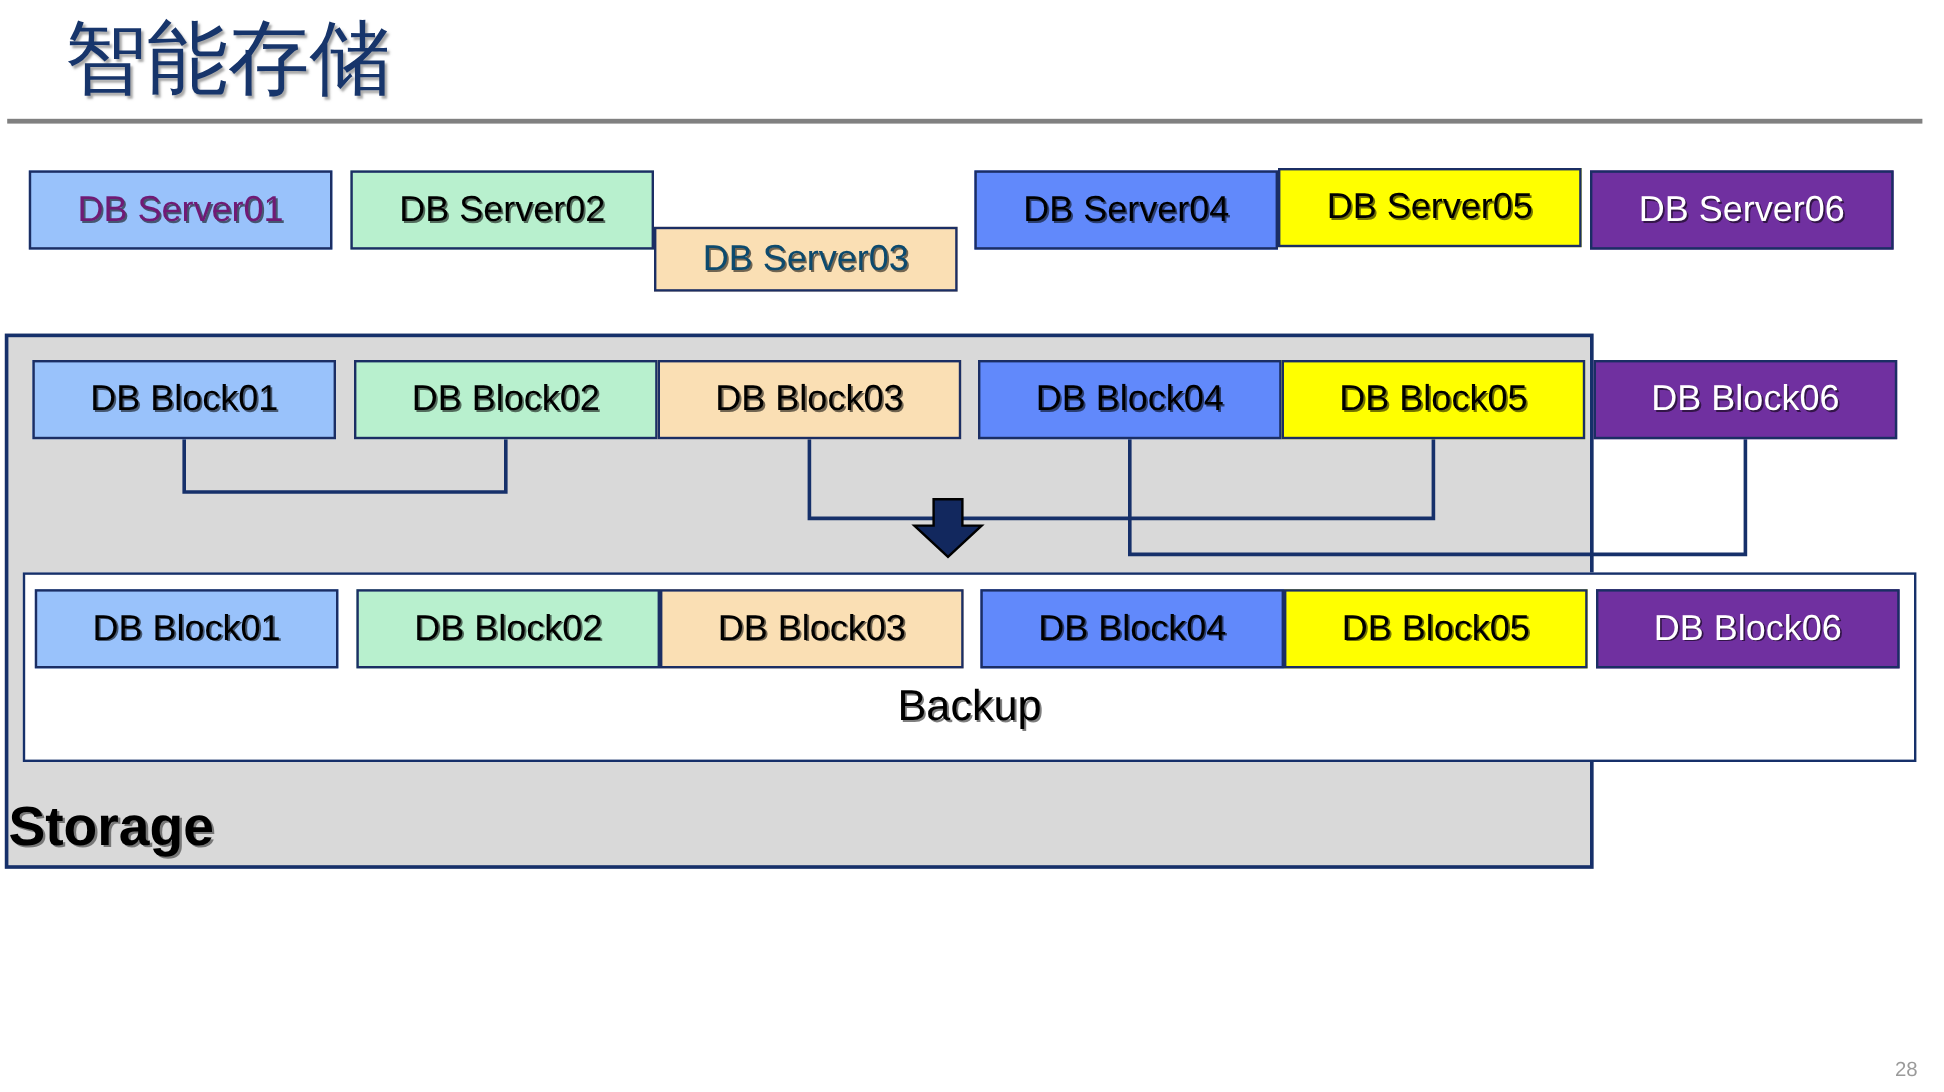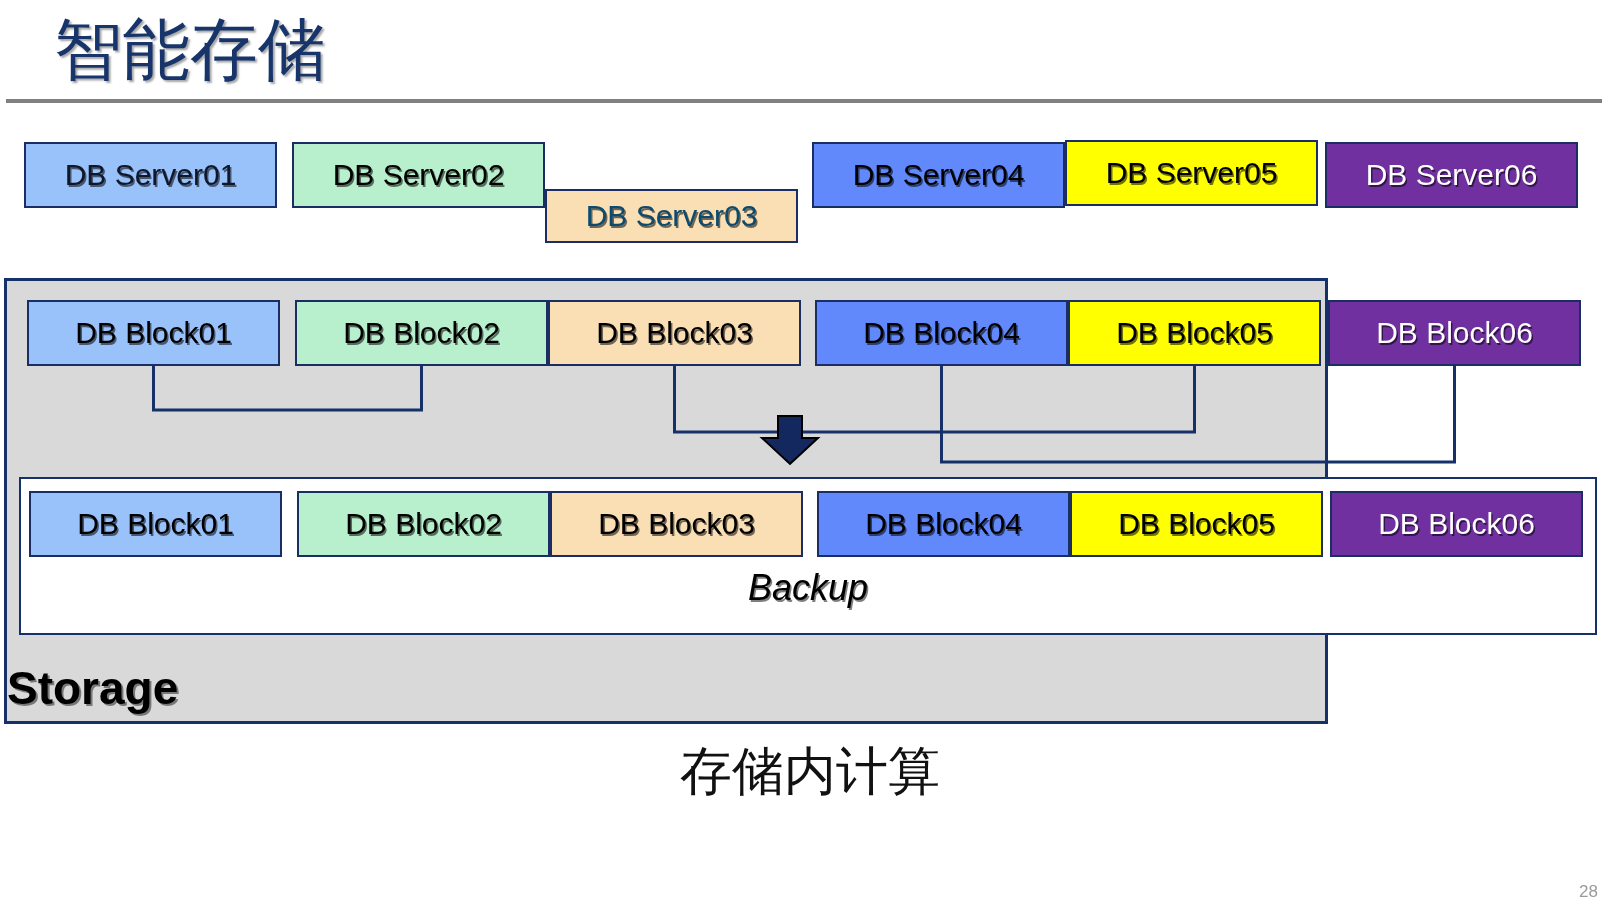--- a/index.html
+++ b/index.html
@@ -54,21 +54,20 @@
 
   
   #backup-box{
     position:absolute;left:12px;top:196px;width:1578px;height:158px;
     background:#ffffff;border:2px solid #16306a;box-sizing:border-box;
   }
   #backup-label{
     position:absolute;left:0;right:0;top:88px;
     text-align:center;font-size:36px;color:#000;
     text-shadow:1.5px 1.5px 0 rgba(0,0,0,.5);
-    font-style:italic;
   }
 
   
   #connectors{position:absolute;left:0;top:0;width:1608px;height:446px;pointer-events:none;}
 
   
   .bottom-line{
     position:absolute;left:0;width:1620px;text-align:center;
     font-size:52px;line-height:58px;color:#111;
   }
@@ -82,21 +81,21 @@
 </style>
 </head>
 <body>
 
 <div class="slide">
 
   <div id="slide-title">智能存储</div>
   <div id="title-rule"></div>
 
   <div id="server-row">
-      <div class="nodebox light" style="left: 24px; top: 142px; width: 253px; height: 66px; background: rgb(153, 194, 251); color: #0f172a;">DB Server01</div>
+      <div class="nodebox light" style="left: 24px; top: 142px; width: 253px; height: 66px; background: rgb(153, 194, 251); color: #701a75;">DB Server01</div>
       <div class="nodebox light" style="left: 292px; top: 142px; width: 253px; height: 66px; background: rgb(184, 240, 206); color: rgb(0, 0, 0); text-align: center;">DB Server02</div>
       <div class="nodebox light" style="left: 545px; top: 142px; width: 253px; height: 54px; background: rgb(250, 223, 180); color: #0c4a6e; margin-top: 47px;">DB Server03</div>
       <div class="nodebox light" style="left: 812px; top: 142px; width: 253px; height: 66px; background: rgb(97, 137, 251); color: rgb(0, 0, 0);">DB Server04</div>
       <div class="nodebox light" style="left: 1065px; top: 140px; width: 253px; height: 66px; background: rgb(255, 255, 0); color: rgb(0, 0, 0);">DB Server05</div>
       <div class="nodebox onpurple" style="left: 1325px; top: 142px; width: 253px; height: 66px; background: rgb(112, 48, 160); color: rgb(255, 255, 255);">DB Server06</div>
     </div>
 
   <div id="storage-container">
 
     <svg id="connectors" viewBox="0 0 1608 446" preserveAspectRatio="none">
@@ -132,16 +131,15 @@
           <div class="nodebox light" style="left: 796px; top: 12px; width: 253px; height: 66px; background: rgb(97, 137, 251); color: rgb(0, 0, 0);">DB Block04</div>
           <div class="nodebox light" style="left: 1049px; top: 12px; width: 253px; height: 66px; background: rgb(255, 255, 0); color: rgb(0, 0, 0);">DB Block05</div>
           <div class="nodebox onpurple" style="left: 1309px; top: 12px; width: 253px; height: 66px; background: rgb(112, 48, 160); color: rgb(255, 255, 255);">DB Block06</div>
         </div>
       <div id="backup-label">Backup</div>
     </div>
 
     <div id="storage-label">Storage</div>
   </div>
 
-  <div class="bottom-line" id="bottom-line-1">存储内计算</div>
 
   <div id="page-number">28</div>
 </div>
 
 </body></html>

